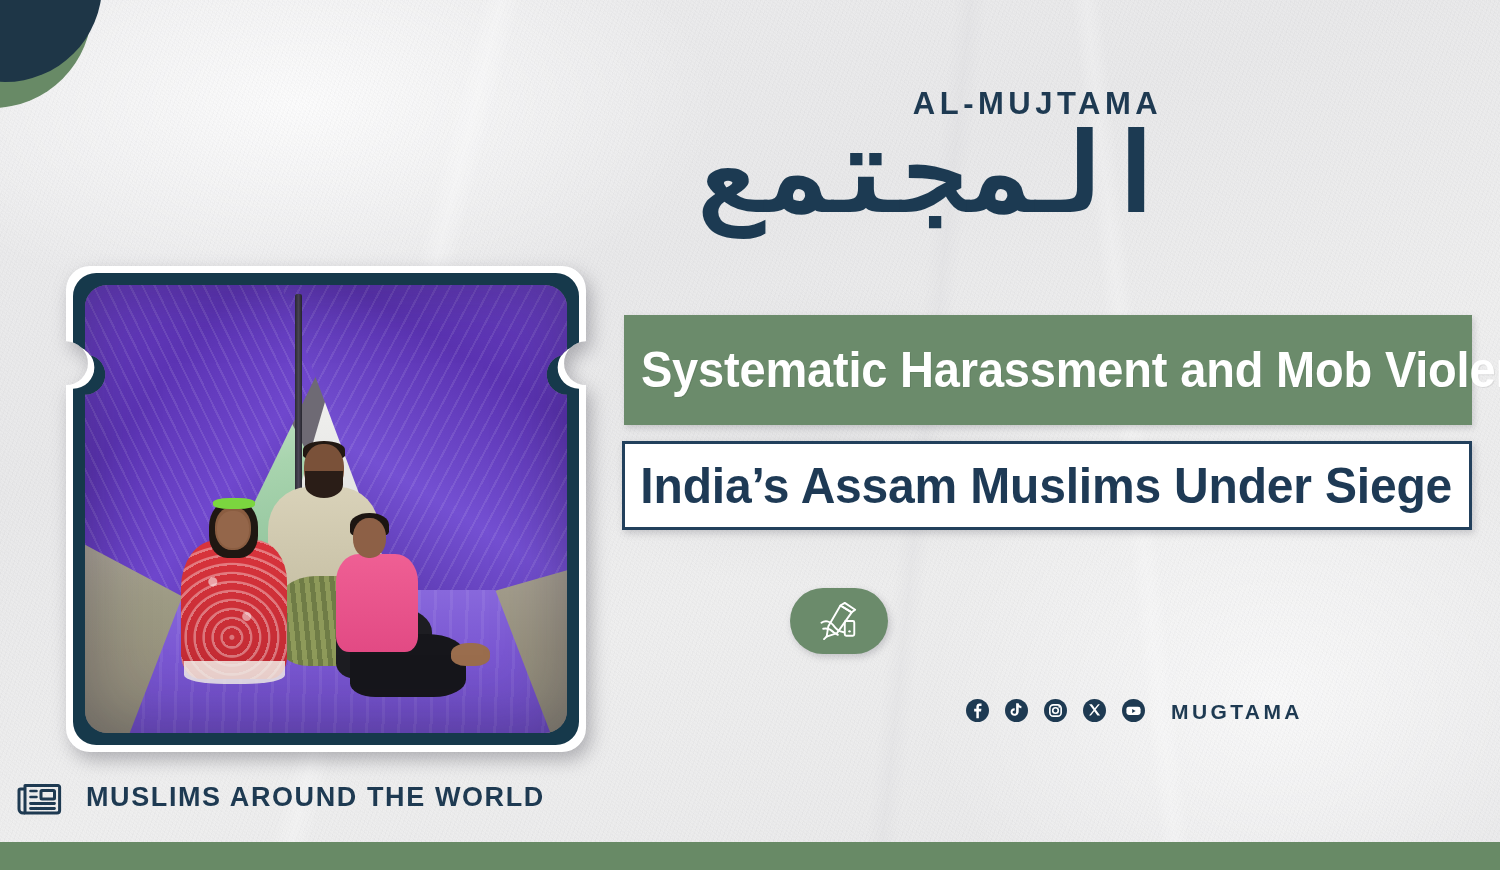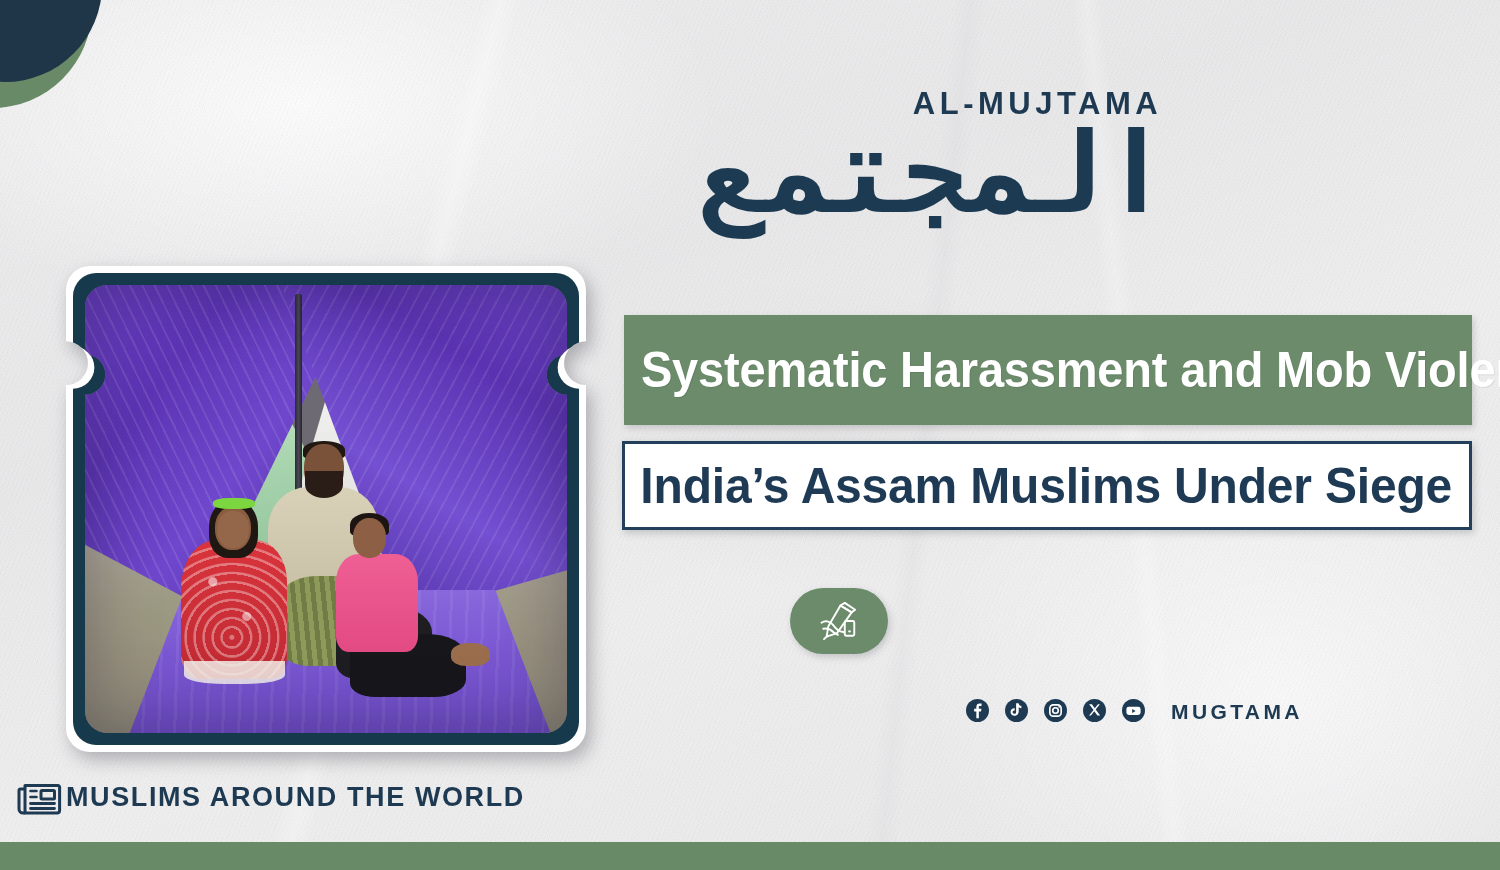--- a/index.html
+++ b/index.html
@@ -201,21 +201,21 @@
     display:flex;align-items:flex-end;gap:16px;
   }
   .sico{width:23px;height:23px;border-radius:50%;background:#1e3a52;
     display:flex;align-items:center;justify-content:center;flex:0 0 auto;}
   .social-label{
     margin-left:10px;color:#1e3a52;font-size:21px;font-weight:bold;
     letter-spacing:3.4px;font-family:"Liberation Sans", sans-serif;line-height:1;
   }
 
   
-  .brand{position:absolute;left:16px;top:776px;display:flex;align-items:center;gap:4px;}
+  .brand{position:absolute;left:16px;top:776px;display:flex;align-items:center;gap:24px;}
   .brand-icon{width:46px;height:42px;flex:0 0 auto;}
   .brand-text{
     color:#1e3a52;font-size:27px;font-weight:bold;letter-spacing:1.6px;line-height:1;
     font-family:"Liberation Sans", sans-serif;white-space:nowrap;
   }
 </style>
 </head>
 <body>
 
 <div class="canvas">

